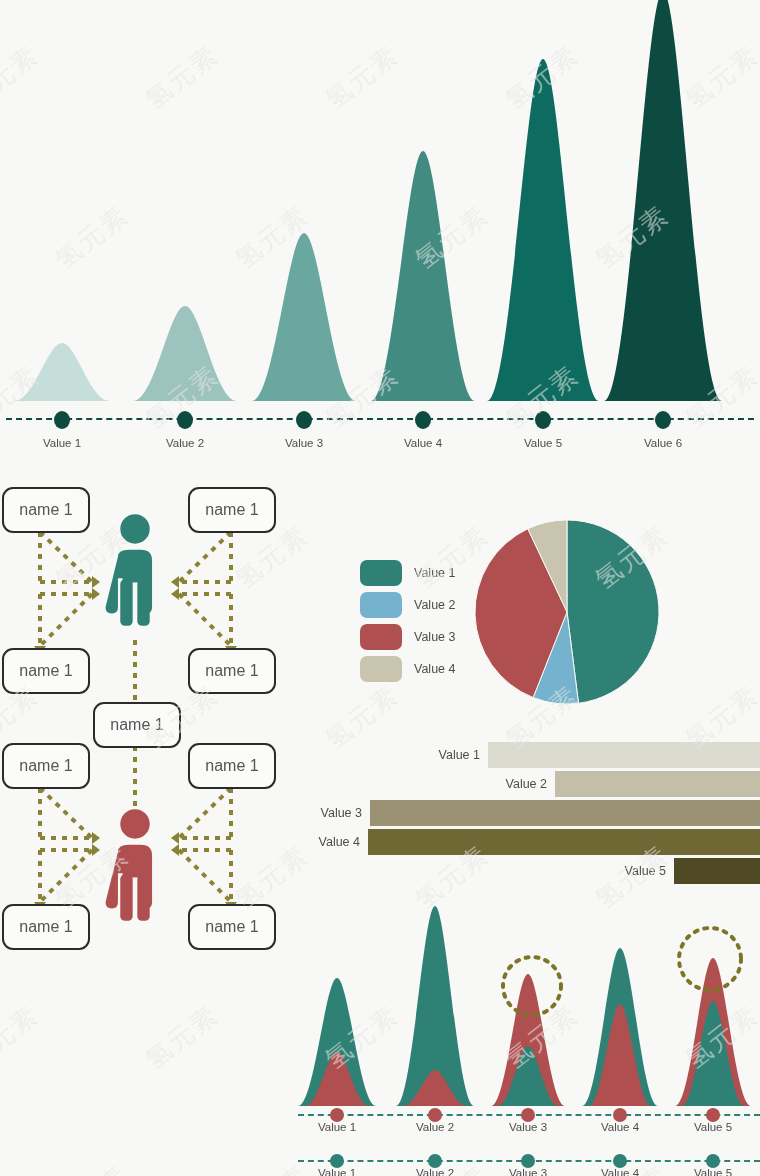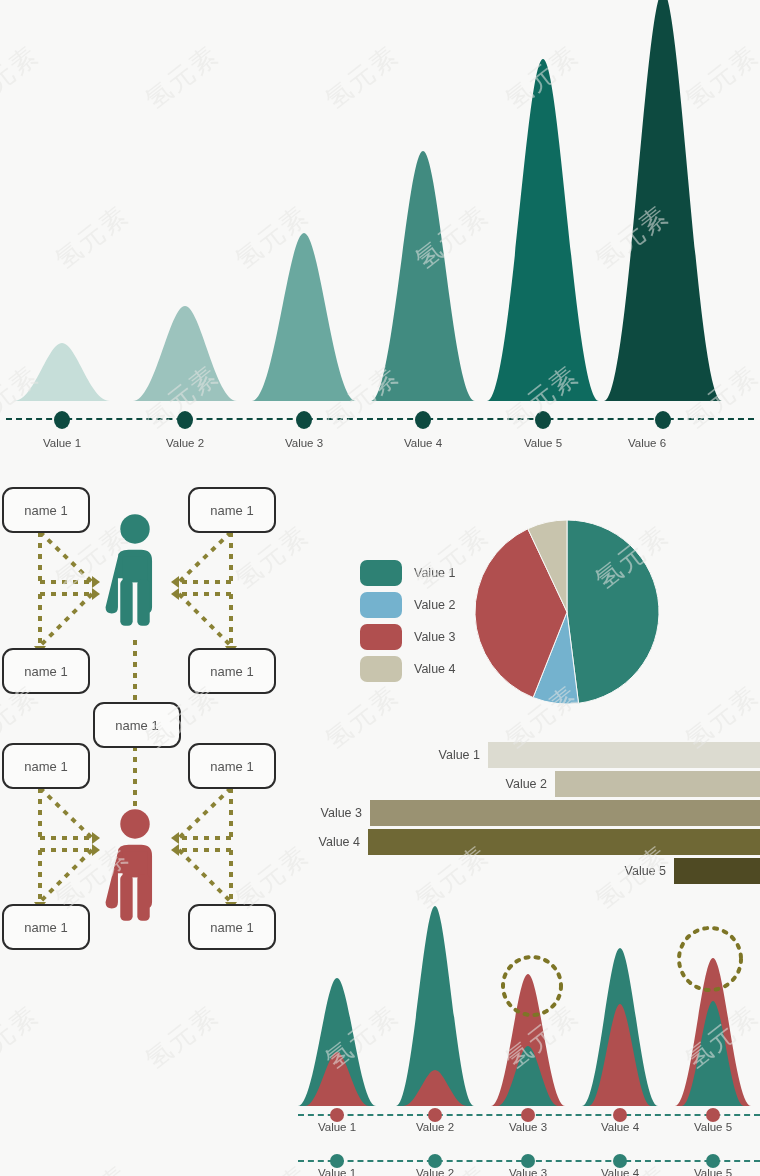--- a/index.html
+++ b/index.html
@@ -37,21 +37,21 @@
   .dot{position:absolute;border-radius:50%;}
   .peak-label{position:absolute;width:90px;margin-left:-45px;}
 
   
   #org-chart{position:absolute;left:0;top:470px;width:300px;height:500px;}
   .namebox{
     position:absolute;width:84px;height:42px;
     border:2px solid #2b2b2b;border-radius:11px;
     background:#fbfbfa;
     display:flex;align-items:center;justify-content:center;
-    font-size:13px;color:#555;
+    font-size:16px;color:#555;
   }
 
   
   #pie-section{position:absolute;left:350px;top:500px;width:410px;height:230px;}
   .legend-row{position:absolute;display:flex;align-items:center;gap:12px;}
   .swatch{width:42px;height:26px;border-radius:7px;}
   .legend-text{font-size:12.5px;color:#4d4d4d;}
 
   
   #bar-chart{position:absolute;left:0px;top:736px;width:760px;height:150px;}
@@ -129,21 +129,21 @@
         <div class="dot" style="left: 415px; top: 411px; width: 16px; height: 18px; background: rgb(13, 74, 64);"></div>
         <div class="dot" style="left: 535px; top: 411px; width: 16px; height: 18px; background: rgb(13, 74, 64);"></div>
         <div class="dot" style="left: 655px; top: 411px; width: 16px; height: 18px; background: rgb(13, 74, 64);"></div>
       </div>
     <div id="peak-labels">
         <div class="peak-label lbl" style="left: 62px; top: 437px;">Value 1</div>
         <div class="peak-label lbl" style="left: 185px; top: 437px;">Value 2</div>
         <div class="peak-label lbl" style="left: 304px; top: 437px;">Value 3</div>
         <div class="peak-label lbl" style="left: 423px; top: 437px;">Value 4</div>
         <div class="peak-label lbl" style="left: 543px; top: 437px;">Value 5</div>
-        <div class="peak-label lbl" style="left: 647px; top: 437px;">Value 6</div>
+        <div class="peak-label lbl" style="left: 663px; top: 437px;">Value 6</div>
       </div>
   </div>
 
   <div id="org-chart">
     <svg width="300" height="500" id="org-svg">
         <line x1="40" y1="62" x2="40" y2="112" stroke="#8a8235" stroke-width="4" stroke-dasharray="5 6" stroke-linecap="butt"></line>
         <line x1="40" y1="112" x2="92" y2="112" stroke="#8a8235" stroke-width="4" stroke-dasharray="5 6" stroke-linecap="butt"></line>
         <line x1="40" y1="62" x2="92" y2="112" stroke="#8a8235" stroke-width="4" stroke-dasharray="5 6" stroke-linecap="butt"></line>
         <polygon points="34,62 40,54 46,62" fill="#8a8235"></polygon>
         <polygon points="92,106 100,112 92,118" fill="#8a8235"></polygon>

